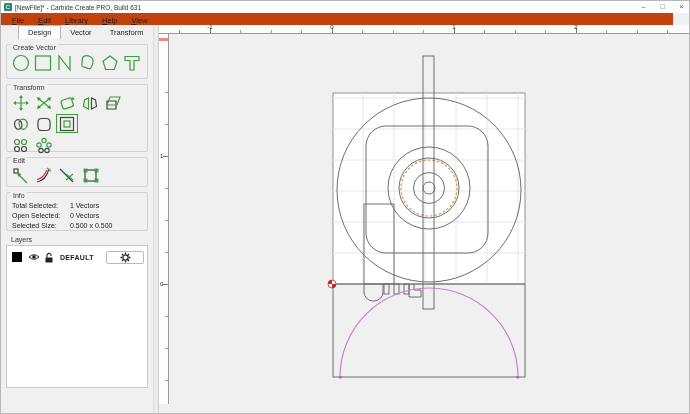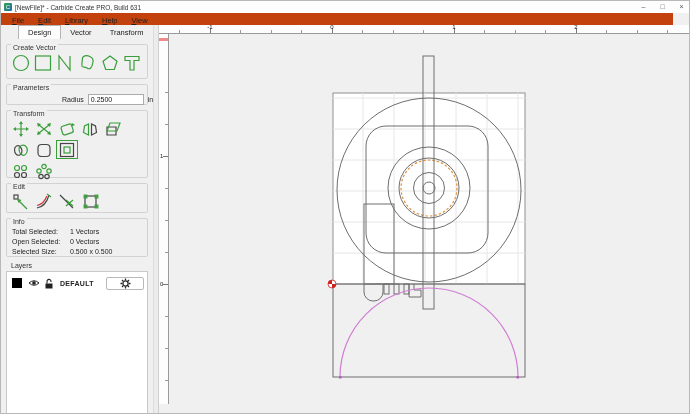--- a/index.html
+++ b/index.html
@@ -125,28 +125,20 @@
           </svg>
       </div>
       <div class="tool-cell">
         <svg width="20" height="20">
             <path class="g" d="M3,3.5 H17 V7.5 H12 V17 H8 V7.5 H3 Z"></path>
           </svg>
       </div>
     </div>
   </div>
 
-  <div class="groupbox" style="height:21px">
-    <div class="group-label">Parameters</div>
-    <div class="param-row">
-      <span class="param-label">Radius</span>
-      <input class="param-input" value="0.2500" style="">
-      <span class="param-unit">in</span>
-    </div>
-  </div>
 
   <div class="groupbox" style="height:68px">
     <div class="group-label">Transform</div>
     <div class="icon-row">
       <div class="tool-cell">
         <svg width="20" height="18">
           <path class="g" d="M10,3 V15 M4,9 H16"></path>
           <path class="gf" d="M10,1 L8,4 H12 Z M10,17 L8,14 H12 Z M2,9 L5,7 V11 Z M18,9 L15,7 V11 Z"></path>
         </svg>
       </div>

